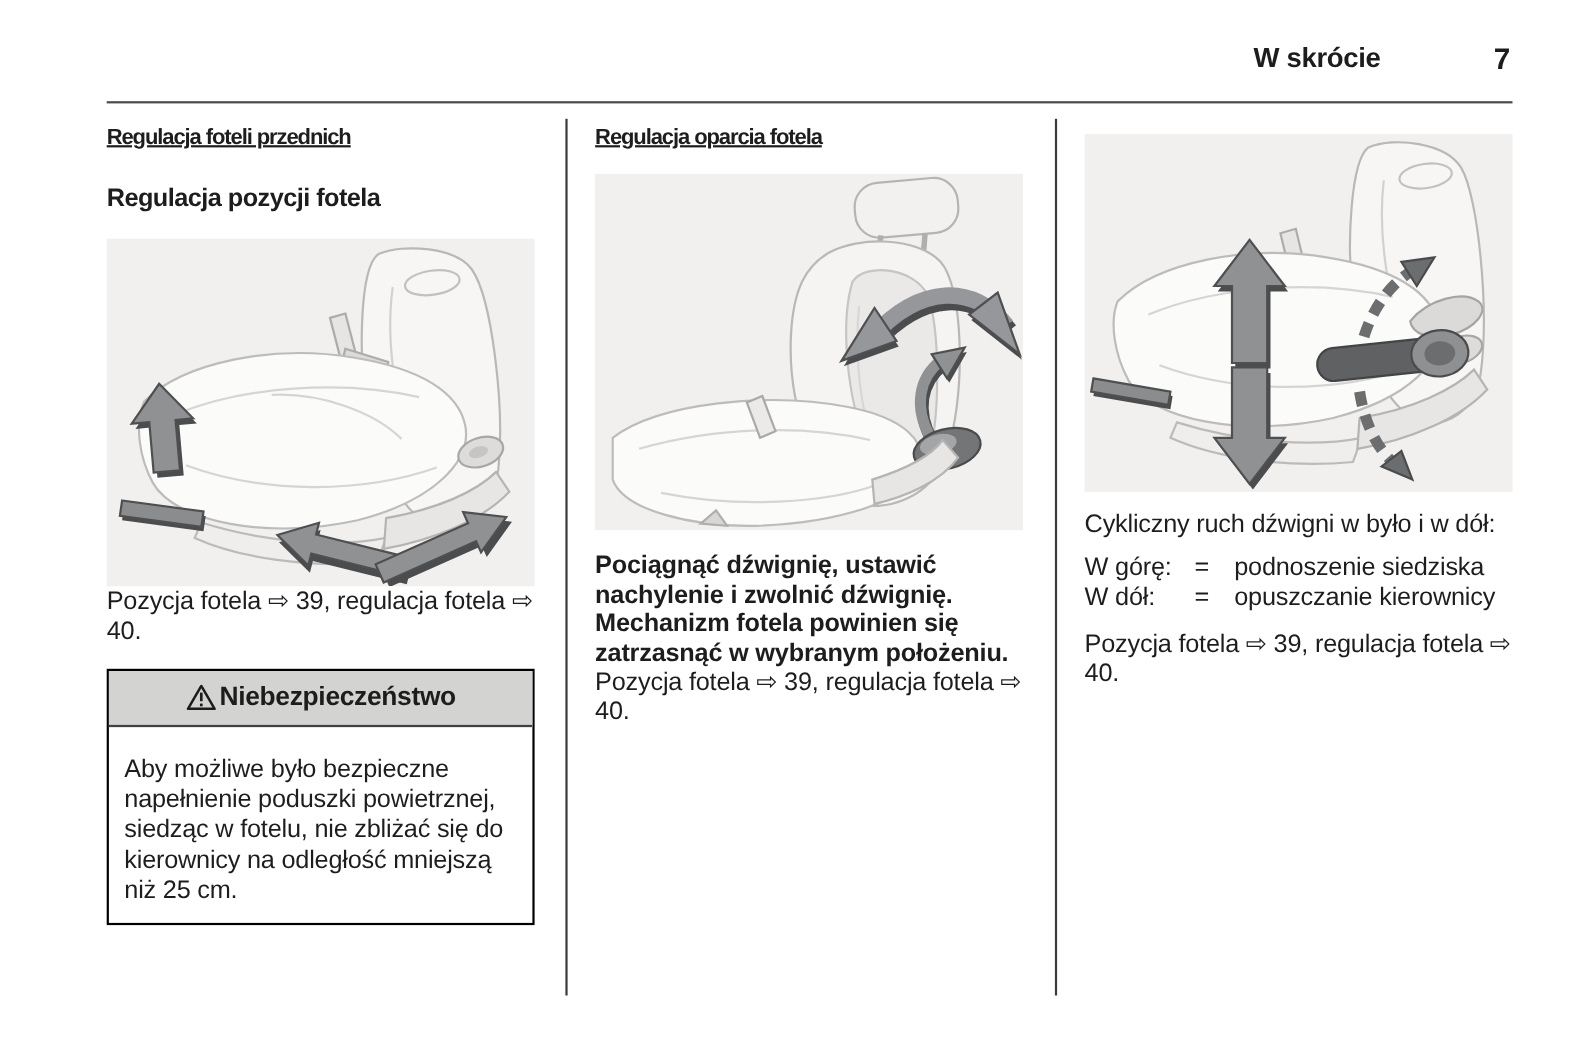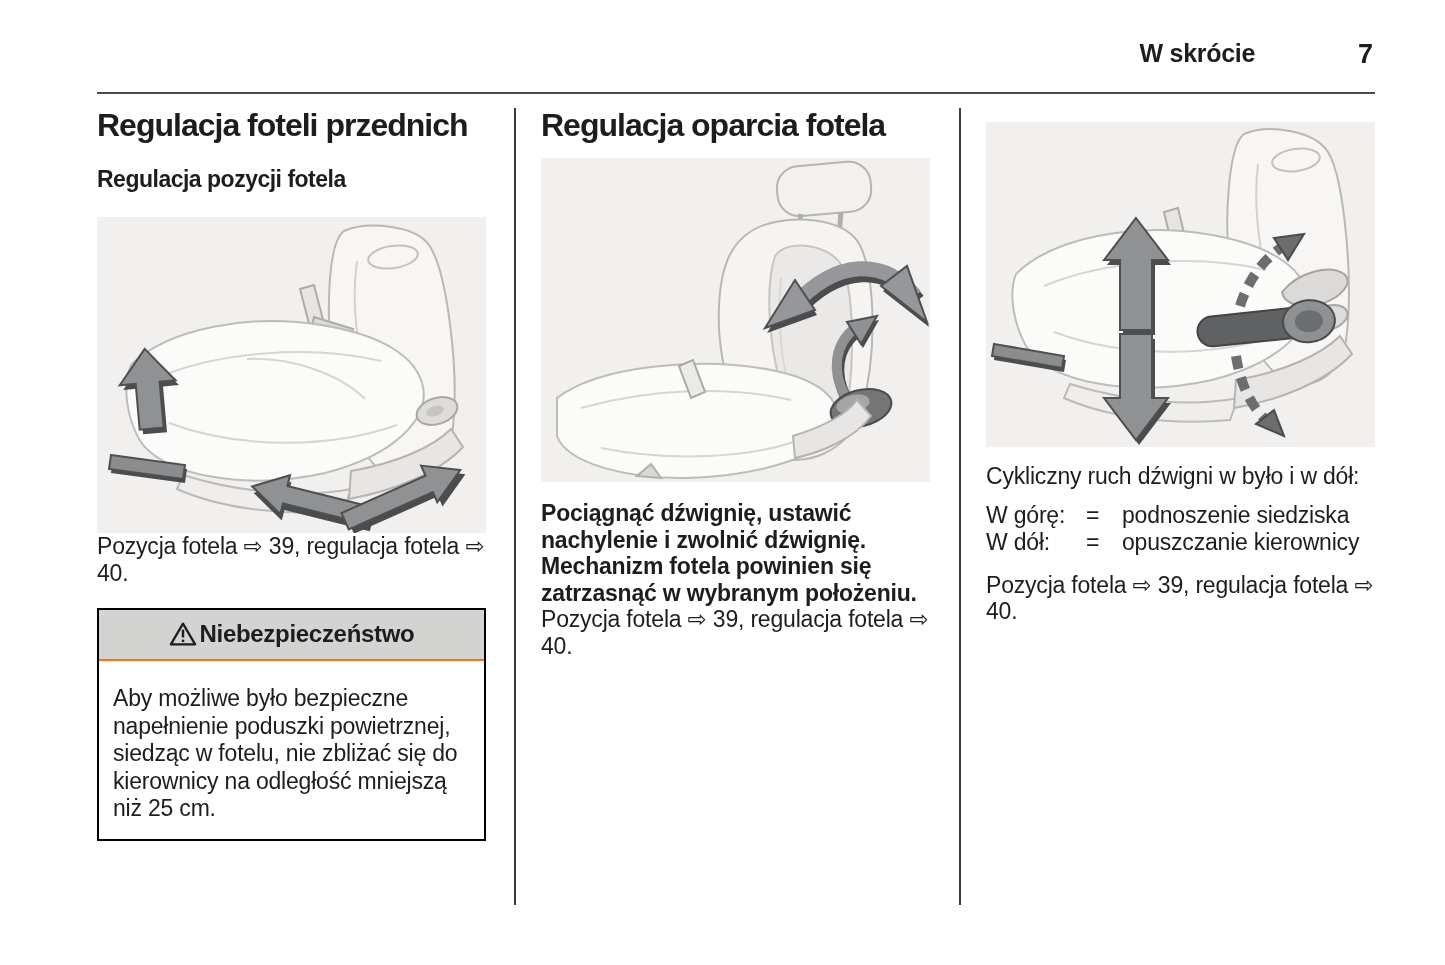--- a/index.html
+++ b/index.html
@@ -13,40 +13,40 @@
     border-bottom:2px solid #4a4a4a;}
   .section-title{position:absolute;right:120px;bottom:24px;font-size:25px;font-weight:bold;letter-spacing:-0.3px;}
   .page-number{position:absolute;right:2px;bottom:22px;font-size:27px;font-weight:bold;}
   .divider{position:absolute;top:108px;width:2px;height:797px;background:#3a3a3a;}
   #divider-1{left:514px;}
   #divider-2{left:959px;}
   .column{position:absolute;top:108px;width:389px;}
   #col-1{left:97px;}
   #col-2{left:541px;}
   #col-3{left:986px;}
-  .col-title{font-size:32px;font-weight:bold;letter-spacing:-1px;line-height:34px;margin:0;}
+  .col-title{font-size:20px;font-weight:bold;letter-spacing:-1px;line-height:34px;margin:0;text-decoration:underline;}
   .col-subtitle{font-size:23px;font-weight:bold;letter-spacing:-0.5px;line-height:27px;margin:24px 0 0 0;}
   .figure{width:389px;background:#f1f0ee;overflow:hidden;}
   #col-1 .figure{margin-top:24px;height:316px;}
   #col-2 .figure{margin-top:16px;height:324px;}
   #col-3 .figure{margin-top:14px;height:325px;}
   .figure svg{display:block;width:100%;height:100%;}
   p.body{font-size:23px;line-height:26.5px;letter-spacing:-0.2px;margin:0;}
   #col-1 .p1{margin-top:20px;}
   #col-2 .p1{margin-top:18px;font-weight:bold;}
   #col-3 .p1{margin-top:16px;}
   .p2{margin-top:10px;}
   #col-3 .p2{margin-top:15px;}
   .def-list{margin-top:12px;}
   .def-row{display:flex;font-size:23px;line-height:27.5px;letter-spacing:-0.2px;}
   .def-term{width:100px;flex:none;}
   .def-sign{width:36px;flex:none;}
   .def-meaning{flex:1;}
   .warning-box{margin-top:22px;border:2px solid #000;}
-  .warning-header{background:#d3d3d2;border-bottom:2px solid #f97316;
+  .warning-header{background:#d3d3d2;border-bottom:2px solid #404040;
     display:flex;justify-content:center;align-items:center;gap:3px;
     padding:10px 0 11px;font-size:24px;font-weight:bold;letter-spacing:-0.3px;}
   .warning-header svg{display:block;}
   .warning-body{padding:24px 12px 16px 14px;font-size:23px;line-height:27.5px;letter-spacing:-0.2px;}
 </style>
 </head>
 <body>
 
 <div class="page-header">
   <span class="section-title">W skrócie</span>

